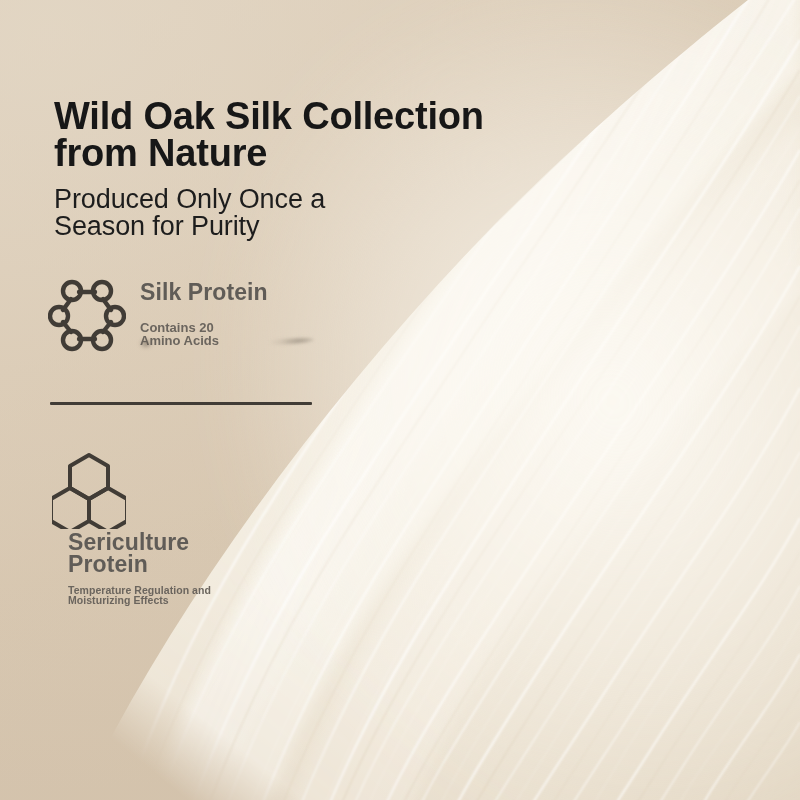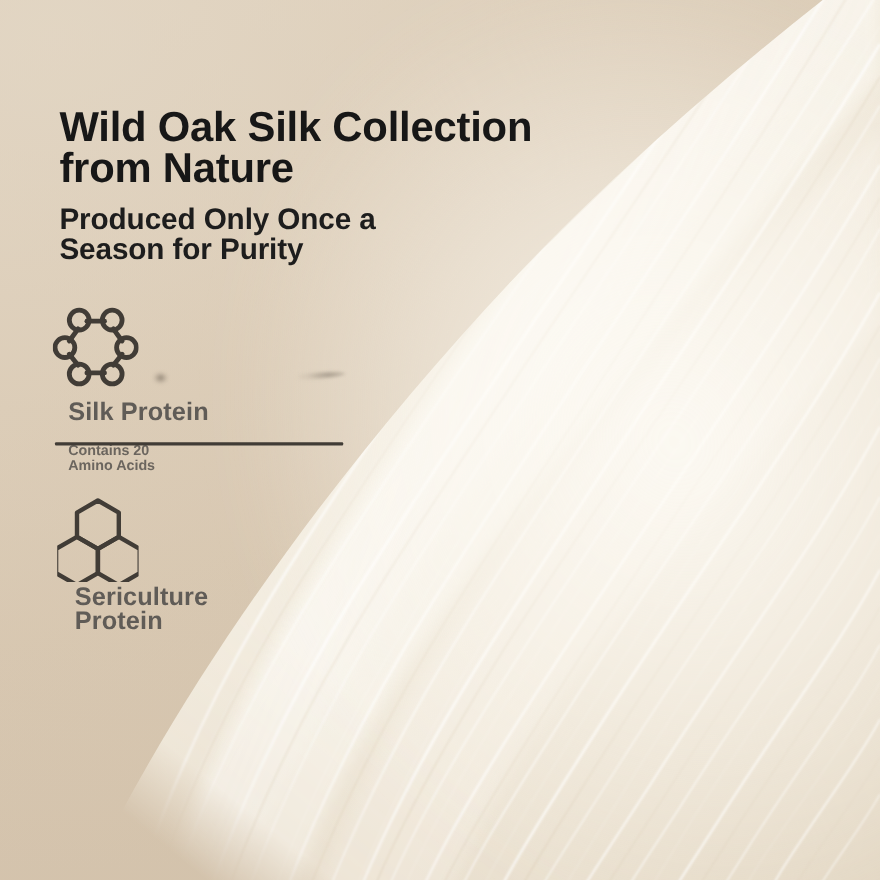--- a/index.html
+++ b/index.html
@@ -68,33 +68,33 @@
     letter-spacing: -0.2px;
     white-space: pre-line;
   }
   .subhead {
     position: absolute;
     left: 54px;
     top: 140px;
     width: 470px;
     color: #1d1d1d;
     font-size: 27px;
-    font-weight: 700;
+    font-weight: 400;
     line-height: 1.0;
     letter-spacing: -0.1px;
     white-space: pre-line;
   }
 
   
   .feature {
     position: absolute;
     display: flex;
     align-items: flex-start;
   }
-  .feature-1 { left: 48px; top: 228px; flex-direction: column; }
+  .feature-1 { left: 48px; top: 228px; }
   .feature-2 { left: 52px; top: 405px; flex-direction: column; }
 
   .feat-icon {
     flex: 0 0 auto;
     width: 78px;
     height: 82px;
     display: block;
   }
   .feature-2 .feat-icon { width: 74px; height: 78px; }
 
@@ -310,17 +310,19 @@
           <polygon points="37,4 56,15 56,37 37,48 18,37 18,15"></polygon>
 
           <polygon points="18,37 37,48 37,70 18,81 -1,70 -1,48"></polygon>
 
           <polygon points="56,37 75,48 75,70 56,81 37,70 37,48"></polygon>
         </g>
       </svg>
       <div class="feat-text">
         <div class="feat-title">Sericulture
  Protein</div>
+        <div class="feat-sub">Temperature Regulation and
+ Moisturizing Effects</div>
       </div>
     </div>
 
   </div>
 </div>
 
 </body></html>

